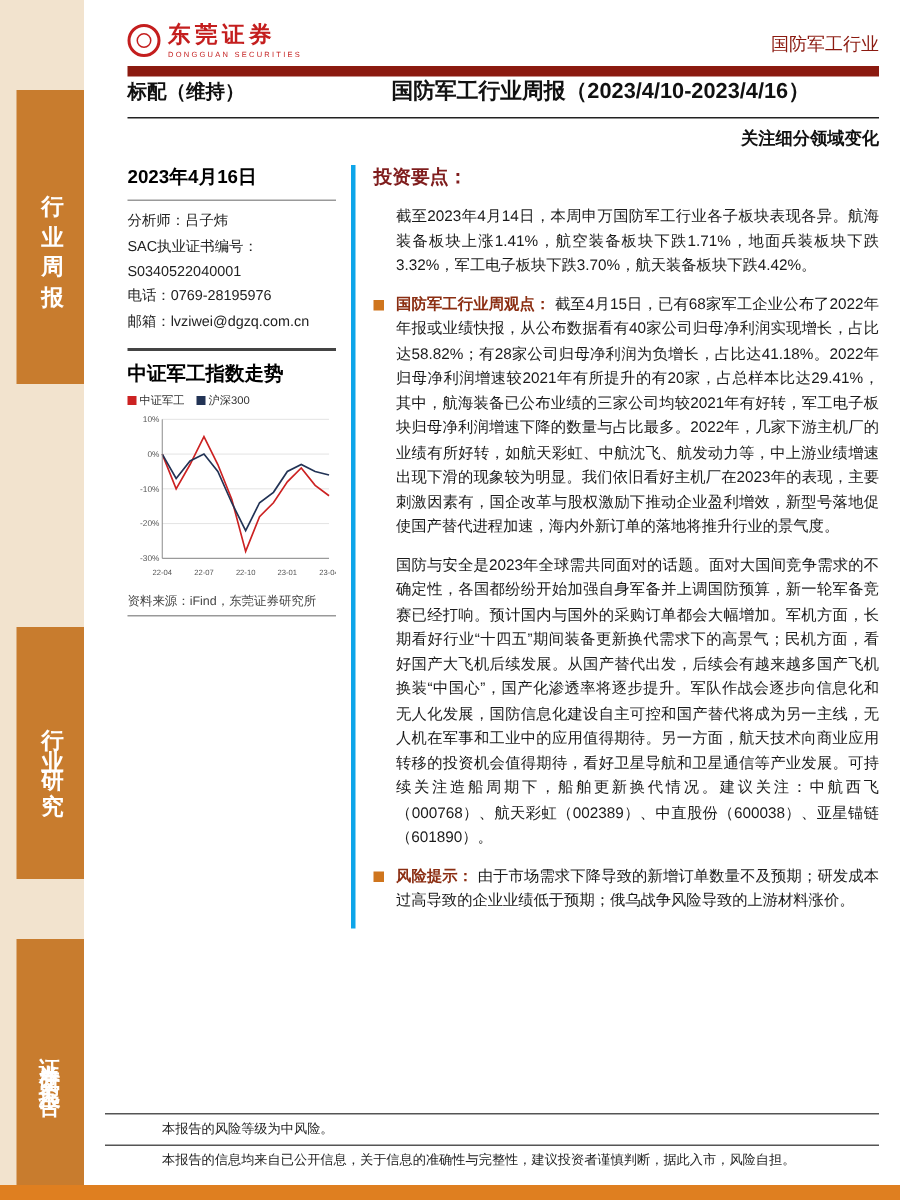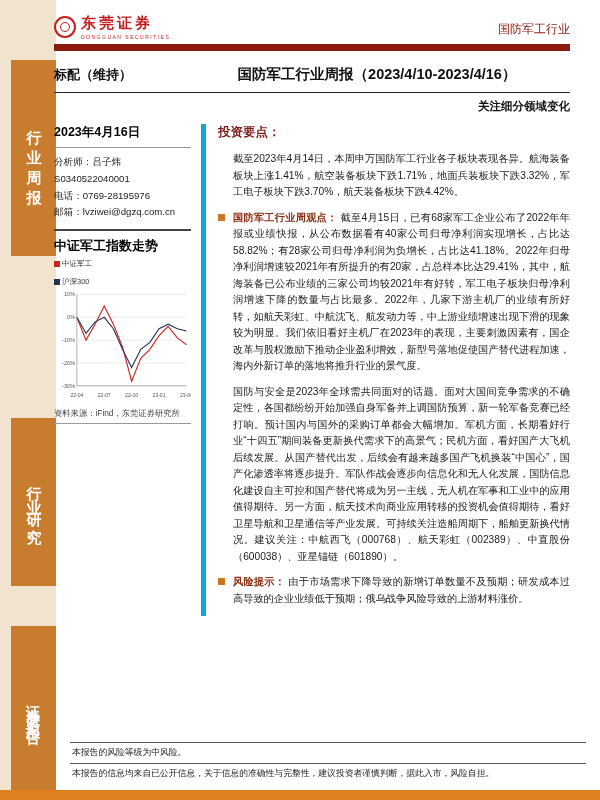--- a/index.html
+++ b/index.html
@@ -10,65 +10,65 @@
   .side-strip { position:absolute; left:0; top:0; width:56px; height:100%; background:#f2e3ce; }
   .side-block { position:absolute; left:11px; width:45px; background:#c87c2e; color:#fff;
                 display:flex; align-items:center; justify-content:center;
                 writing-mode:vertical-rl; text-orientation:upright;
                 font-weight:bold; font-size:15px; }
   .sb1 { top:60px;  height:196px; letter-spacing:20px; }
   .sb2 { top:418px; height:168px; letter-spacing:14px; }
   .sb3 { top:626px; height:166px; letter-spacing:5px; font-size:14px; }
 
   
-  .content { position:absolute; left:40px; top:0; width:544px; padding:14px 14px 0 14px; }
+  .content { position:absolute; left:56px; top:0; width:544px; padding:14px 14px 0 29px; }
 
   .top-header { display:flex; justify-content:space-between; align-items:flex-end; }
   .brand { display:flex; align-items:center; gap:5px; }
   .seal { width:22px; height:22px; border:2px solid #c41e1e; border-radius:50%;
           display:flex; align-items:center; justify-content:center; }
   .seal-inner { width:10px; height:10px; border:1.5px solid #c41e1e; border-radius:50%; }
   .brand-name { color:#c41e1e; font-weight:bold; font-size:15px; letter-spacing:3px; }
   .brand-sub { color:#c41e1e; font-size:5px; letter-spacing:1.5px; margin-top:1px; }
   .industry { color:#8b1a10; font-weight:normal; font-size:12px; padding-bottom:2px; }
   .header-bar { height:7px; background:#8b1a10; margin-top:4px; }
 
-  .title-row { display:flex; align-items:baseline; margin-top:14px; }
+  .title-row { display:flex; align-items:baseline; margin-top:0; }
   .rating { width:130px; font-weight:bold; font-size:13px; color:#111; }
   .title { flex:1; text-align:center; font-weight:bold; font-size:14.5px; color:#111; }
   .title-rule { border:none; border-top:1.6px solid #222; margin-top:8px; }
   .subtitle { text-align:right; font-weight:bold; font-size:11.5px; color:#111; margin-top:6px; }
 
   .columns { display:flex; margin-top:10px; }
-  .left-col { width:152px; padding-right:10px; border-right:5px solid #0ea5e9; }
+  .left-col { width:152px; padding-right:10px; border-right:3px solid #0ea5e9; }
   .right-col { flex:1; padding-left:12px; }
 
   .date { font-weight:bold; font-size:12.5px; margin-bottom:6px; }
   .thin-rule { border:none; border-top:1px solid #999; margin:4px 0 6px 0; }
   .thick-rule { border:none; border-top:2px solid #444; margin:8px 0 6px 0; }
   .analyst p { font-size:9.6px; line-height:1.75; color:#222; word-break:break-all; }
 
   .chart-title { font-weight:bold; font-size:13px; margin:4px 0 4px 0; }
-  .chart-legend { display:flex; gap:8px; font-size:7.5px; color:#333; margin-bottom:2px;flex-direction:column; }
+  .chart-legend { display:flex; gap:8px; font-size:7.5px; color:#333; margin-bottom:2px; }
   .leg-item { display:flex; align-items:center; gap:2px; }
   .leg-sq { display:inline-block; width:6px; height:6px; }
   .chart-box { width:100%; }
   .chart-source { font-size:8.3px; color:#444; margin-top:3px; }
   .related { font-weight:bold; font-size:11.5px; margin-top:6px; }
 
   .section-title { font-weight:bold; font-size:12.5px; margin-bottom:10px; color:#7f1d1d; }
   .para { position:relative; padding-left:15px; font-size:10.2px; line-height:1.62;
           text-align:justify; color:#1a1a1a; margin-bottom:9px; }
   .para b.blabel { color:#8b2e12; }
   .bullet-sq { position:absolute; left:0; top:4px; width:7px; height:7px; background:#cf751d; }
 
   
   .report-footer { position:absolute; left:70px; right:14px; bottom:16px; }
   .report-footer .frule { border:none; border-top:1px solid #555; }
-  .report-footer p { font-size:8.8px; color:#222; padding:4px 2px; }
+  .report-footer p { font-size:8.8px; color:#222; padding:4px 2px;margin-left:36px; }
   .bottom-bar { position:absolute; left:0; right:0; bottom:0; height:10px; background:#df7f20; }
 </style>
 </head>
 <body>
 
 <div class="page">
 
   <aside class="side-strip">
     <div class="side-block sb1">行业周报</div>
     <div class="side-block sb2">行业研究</div>
@@ -98,20 +98,21 @@
     <hr class="title-rule">
     <div class="subtitle">关注细分领域变化</div>
 
     <div class="columns">
 
       <div class="left-col">
         <div class="date">2023年4月16日</div>
         <hr class="thin-rule">
         <div class="analyst">
           <p>分析师：吕子炜</p>
+          <p>SAC执业证书编号：</p>
           <p>S0340522040001</p>
           <p>电话：0769-28195976</p>
           <p>邮箱：lvziwei@dgzq.com.cn</p>
         </div>
         <hr class="thick-rule">
         <div class="chart-title">中证军工指数走势</div>
         <div class="chart-legend" id="chart-legend">
             <span class="leg-item"><span class="leg-sq" style="background:#cc2222"></span>中证军工</span>
             <span class="leg-item"><span class="leg-sq" style="background:#223355"></span>沪深300</span>
           </div>

